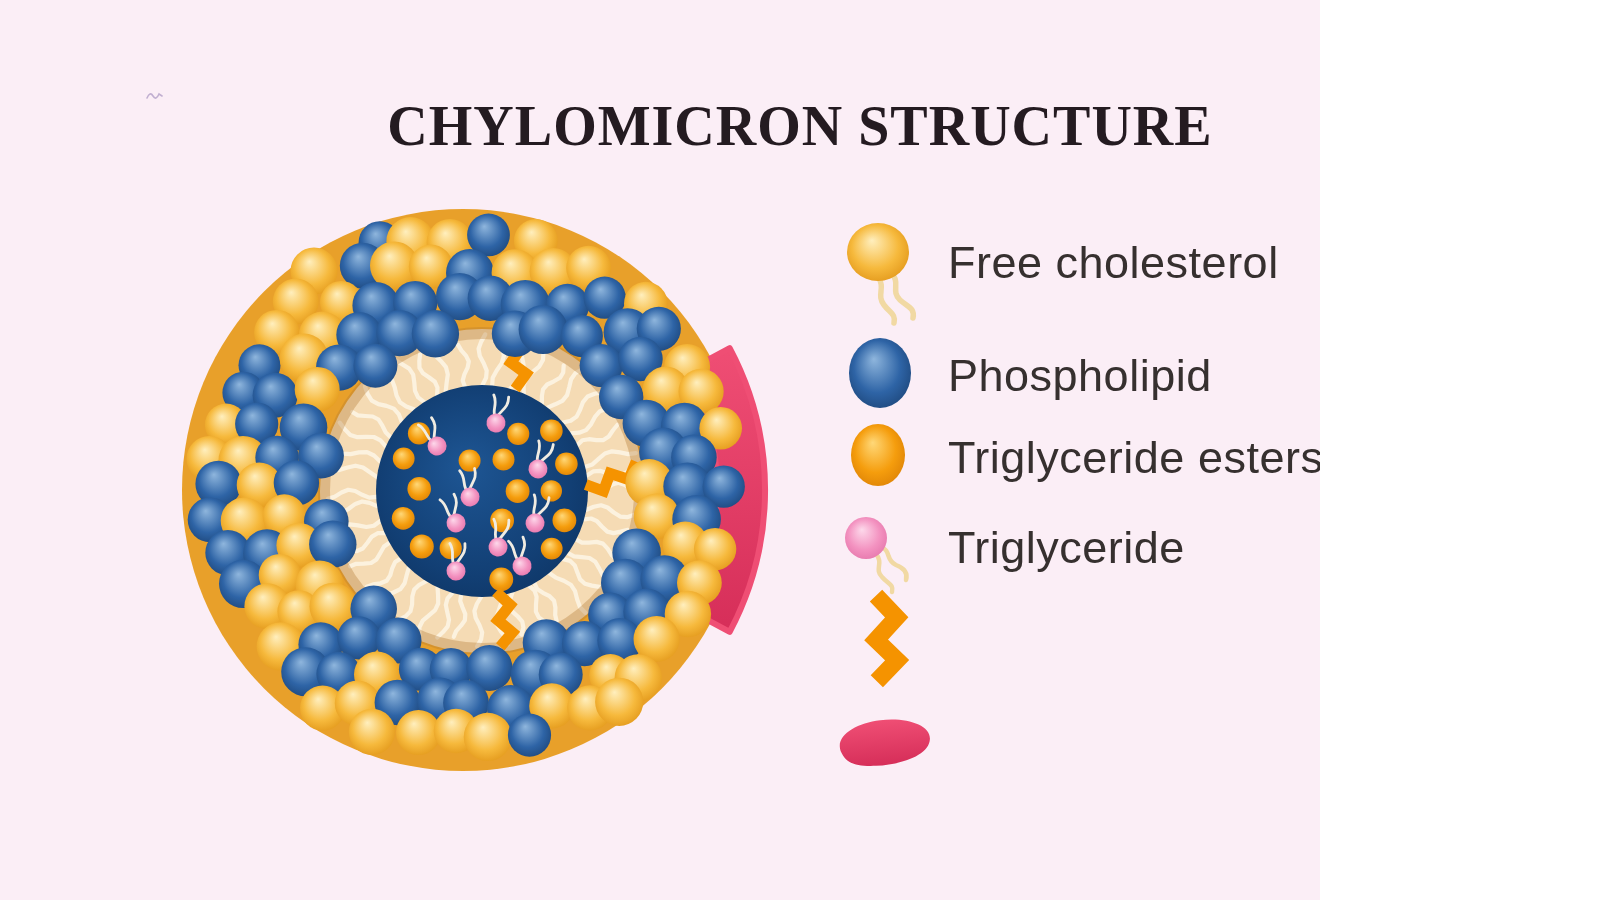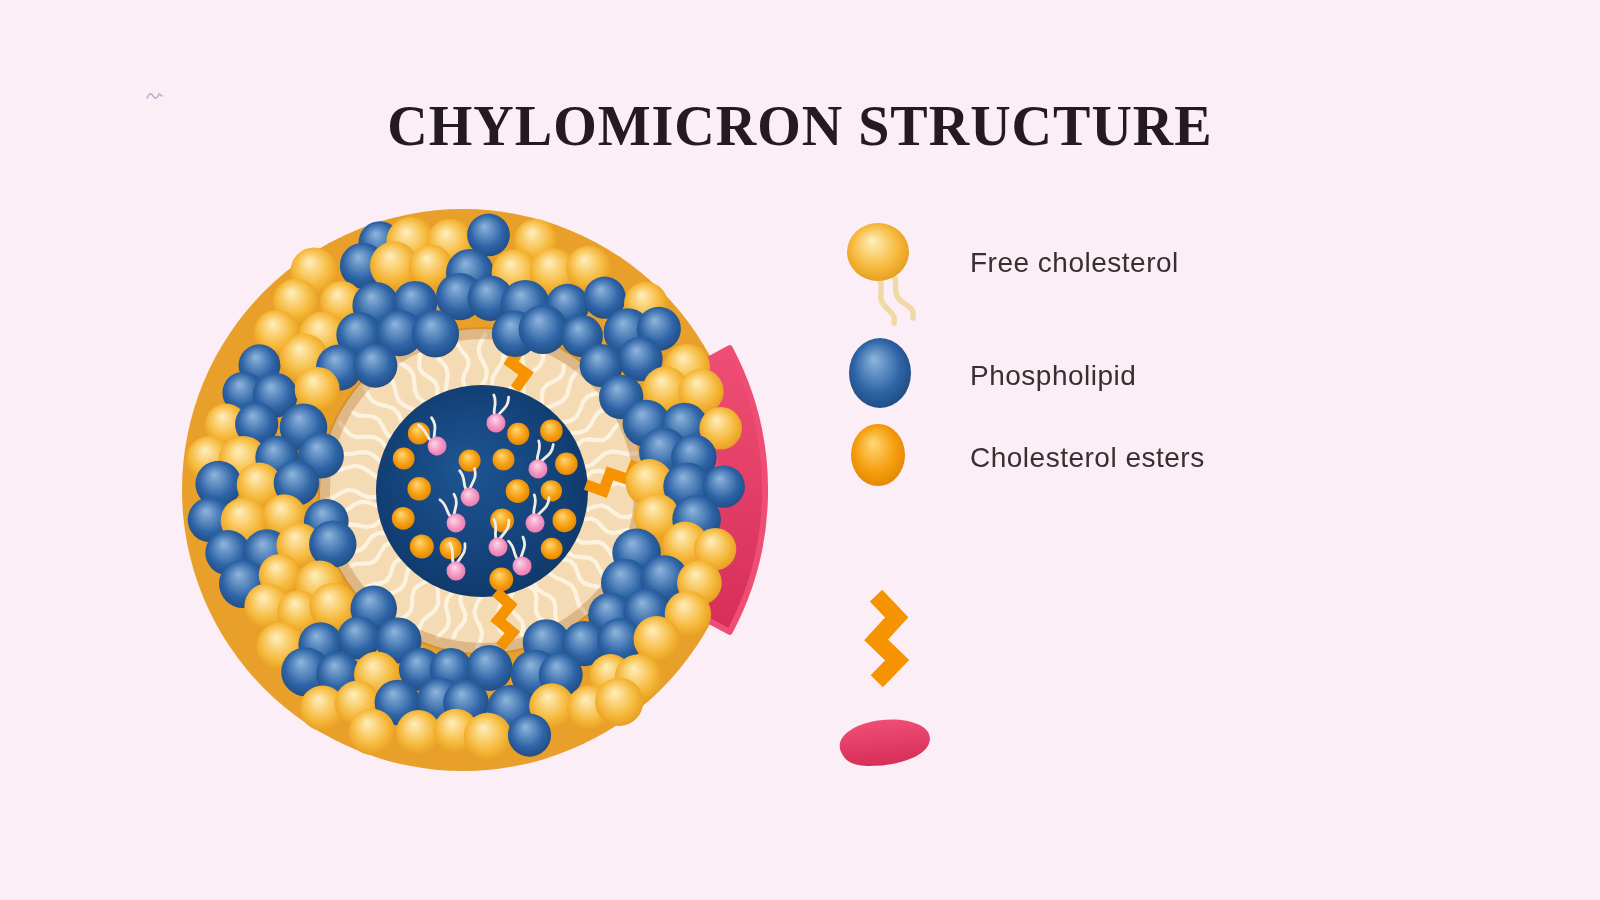--- a/index.html
+++ b/index.html
@@ -1,30 +1,30 @@
 <!DOCTYPE html>
 <html><head>
 <meta charset="utf-8">
 <style>
   html,body{margin:0;padding:0;}
   .canvas{
-    position:relative;width:1600px;height:900px;overflow:hidden;
+    position:relative;width:1320px;height:900px;overflow:hidden;
     background:var(--bg,#FBEEF6);
     font-family:"Liberation Sans",sans-serif;
   }
   .title{
     position:absolute;top:94px;left:0;width:1600px;text-align:center;margin:0;
     font-family:"Liberation Serif",serif;font-weight:700;font-size:56px;
     letter-spacing:1px;color:var(--title-color,#241B21);
   }
   #diagram{position:absolute;left:0;top:0;}
   .legend-row{position:absolute;left:828px;height:96px;display:flex;align-items:center;}
   .licon{width:120px;height:96px;overflow:visible;flex:none;}
   .llabel{
-    font-size:28px;color:var(--legend-color,#36302F);margin-left:22px;
+    font-size:45px;color:var(--legend-color,#36302F);
     white-space:nowrap;letter-spacing:0.5px;
   }
   .watermark{position:absolute;left:146px;top:90px;width:18px;height:12px;opacity:.6;}
 </style>
 </head>
 <body>
 
 <div class="canvas" style="--bg: #FBEEF6; --title-color: #241B21; --legend-color: #36302F;">
 
   <h1 class="title">CHYLOMICRON STRUCTURE</h1>
@@ -309,21 +309,29 @@
   <div class="legend-row" style="top:328px">
     <svg class="licon" viewBox="0 0 120 96">
         <ellipse cx="52" cy="45" rx="31" ry="35" fill="url(#gBlue)"></ellipse>
       </svg>
     <span class="llabel">Phospholipid</span>
   </div>
   <div class="legend-row" style="top:410px">
     <svg class="licon" viewBox="0 0 120 96">
         <ellipse cx="50" cy="45" rx="27" ry="31" fill="url(#gOrange)"></ellipse>
       </svg>
-    <span class="llabel">Cholesterol esters</span>
+    <span class="llabel">Triglyceride esters</span>
+  </div>
+  <div class="legend-row" style="top:500px">
+    <svg class="licon" viewBox="0 0 120 96">
+        <path d="M52,46 C64,51 57,60 68,65 C76,68 80,73 78,80" fill="none" stroke="#F1D9A3" stroke-width="4.5" stroke-linecap="round"></path>
+        <path d="M48,54 C56,63 46,69 54,77 C60,84 66,84 64,92" fill="none" stroke="#F1D9A3" stroke-width="4.5" stroke-linecap="round"></path>
+        <circle cx="38" cy="38" r="21" fill="url(#gPink)"></circle>
+      </svg>
+    <span class="llabel">Triglyceride</span>
   </div>
   <div class="legend-row" style="top:592px">
     <svg class="licon" viewBox="0 0 120 96">
         <path d="M-11,-27 L5,-16 L-5,1 L11,11 L1,27" fill="none" stroke="#F59300" stroke-width="11" stroke-linejoin="miter" stroke-miterlimit="8" transform="translate(56 48) rotate(12) scale(1.55)"></path>
       </svg>
   </div>
   <div class="legend-row" style="top:685px">
     <svg class="licon" viewBox="0 0 120 96">
         <path d="M12,62 C8,46 30,36 54,35 C80,34 104,44 102,58 C100,74 72,81 46,80 C24,79 16,74 12,62 Z" fill="url(#gCrimson)" transform="rotate(-5 57 57)"></path>
       </svg>

